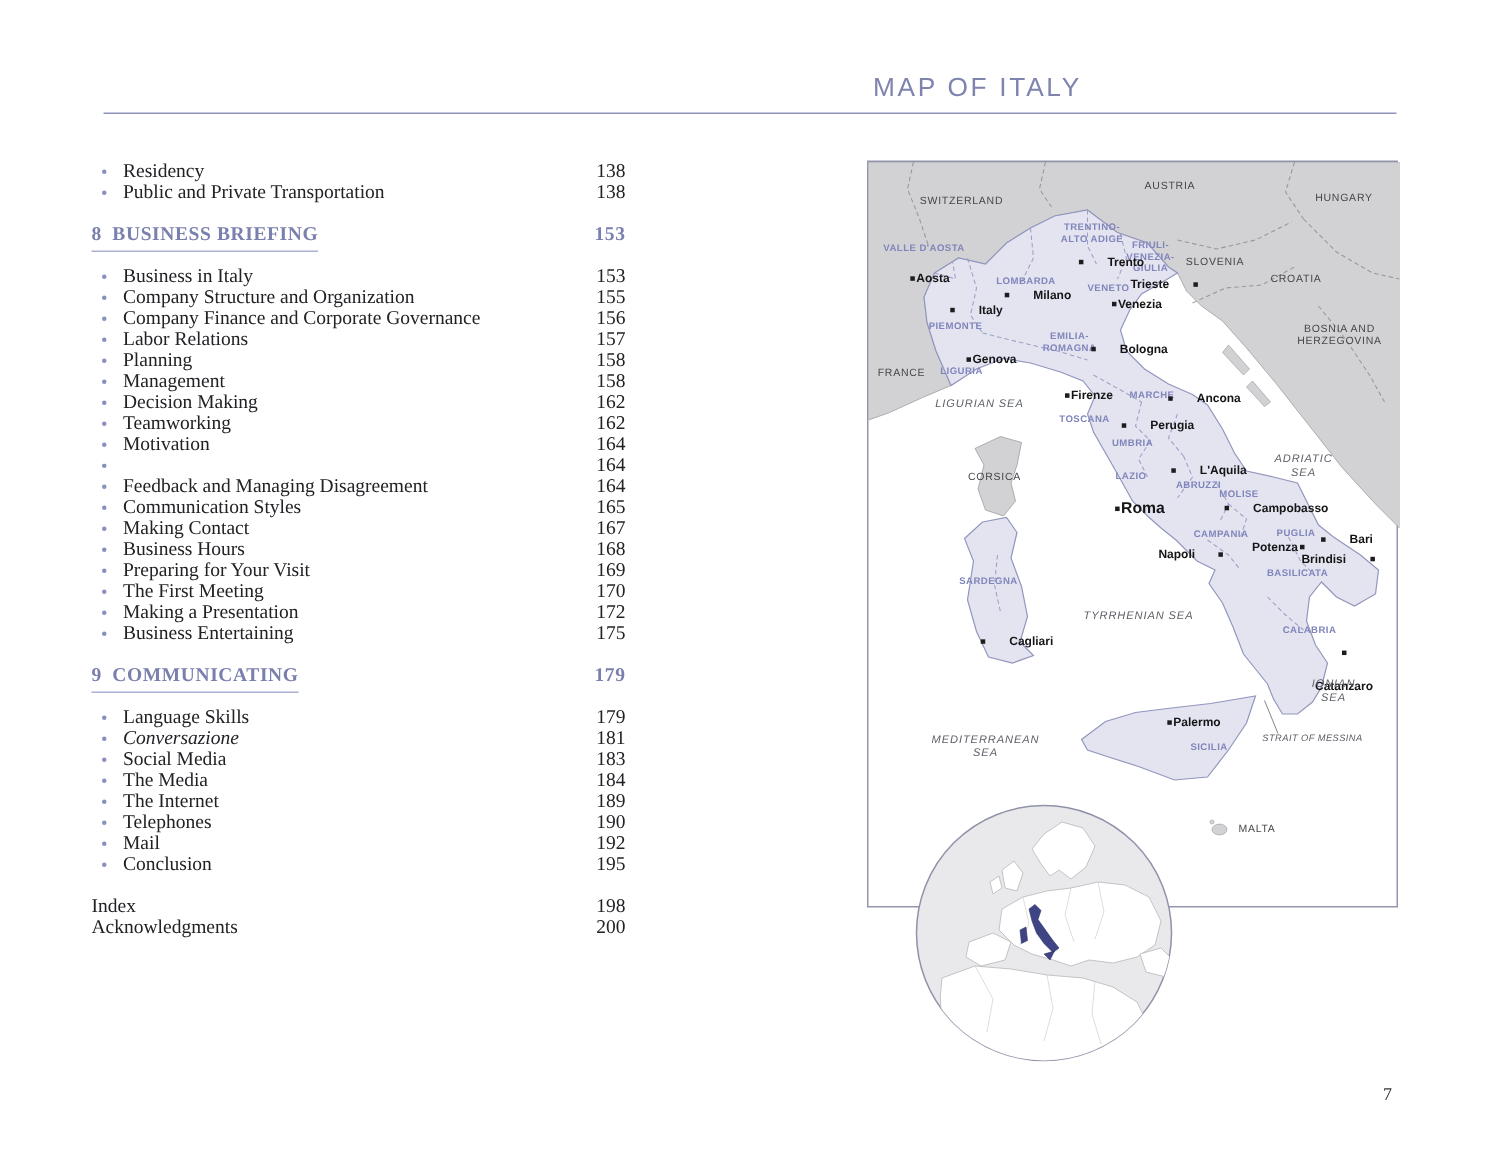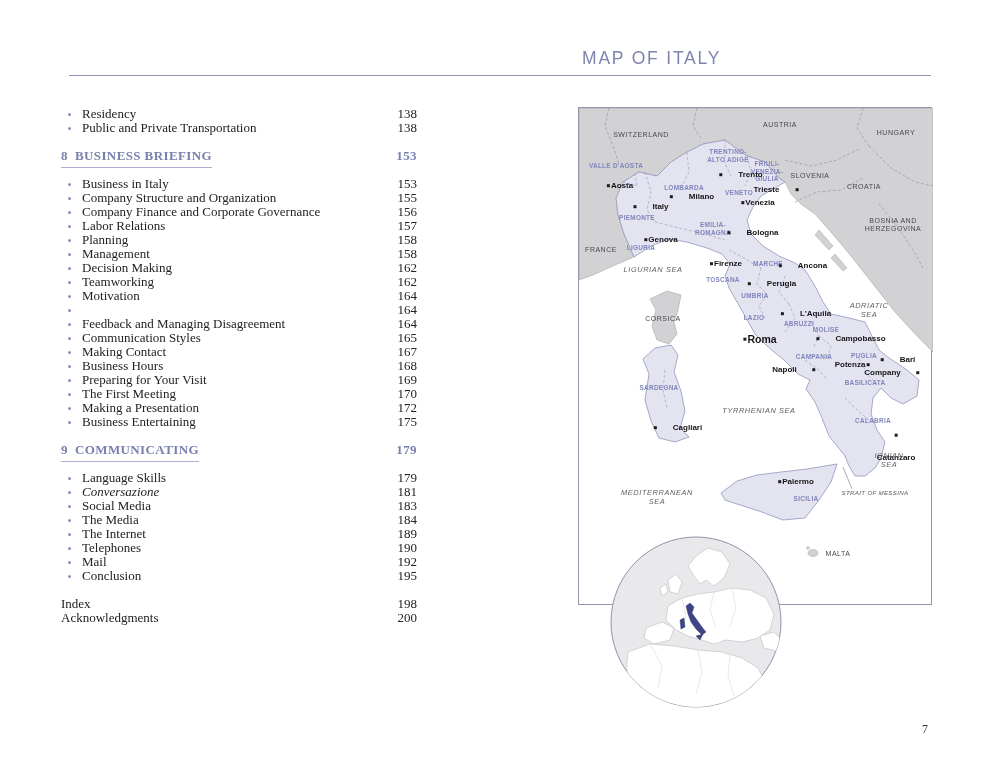--- a/index.html
+++ b/index.html
@@ -437,21 +437,21 @@
         </div>
         <div class="ml city d-bottom" style="left: 273px; top: 257px; align-items: center;">
           <span>Potenza</span>
           <span class="cdot"></span>
         </div>
         <div class="ml city d-left" style="left: 319px; top: 252px;">
           <span class="cdot"></span>
           <span>Bari</span>
         </div>
         <div class="ml city d-right" style="left: 313px; top: 265px;">
-          <span>Company</span>
+          <span>Brindisi</span>
           <span class="cdot"></span>
         </div>
         <div class="ml city d-left" style="left: 99px; top: 320px;">
           <span class="cdot"></span>
           <span>Cagliari</span>
         </div>
         <div class="ml city d-top" style="left: 217px; top: 374px;">
           <span class="cdot"></span>
           <span>Palermo</span>
         </div>

